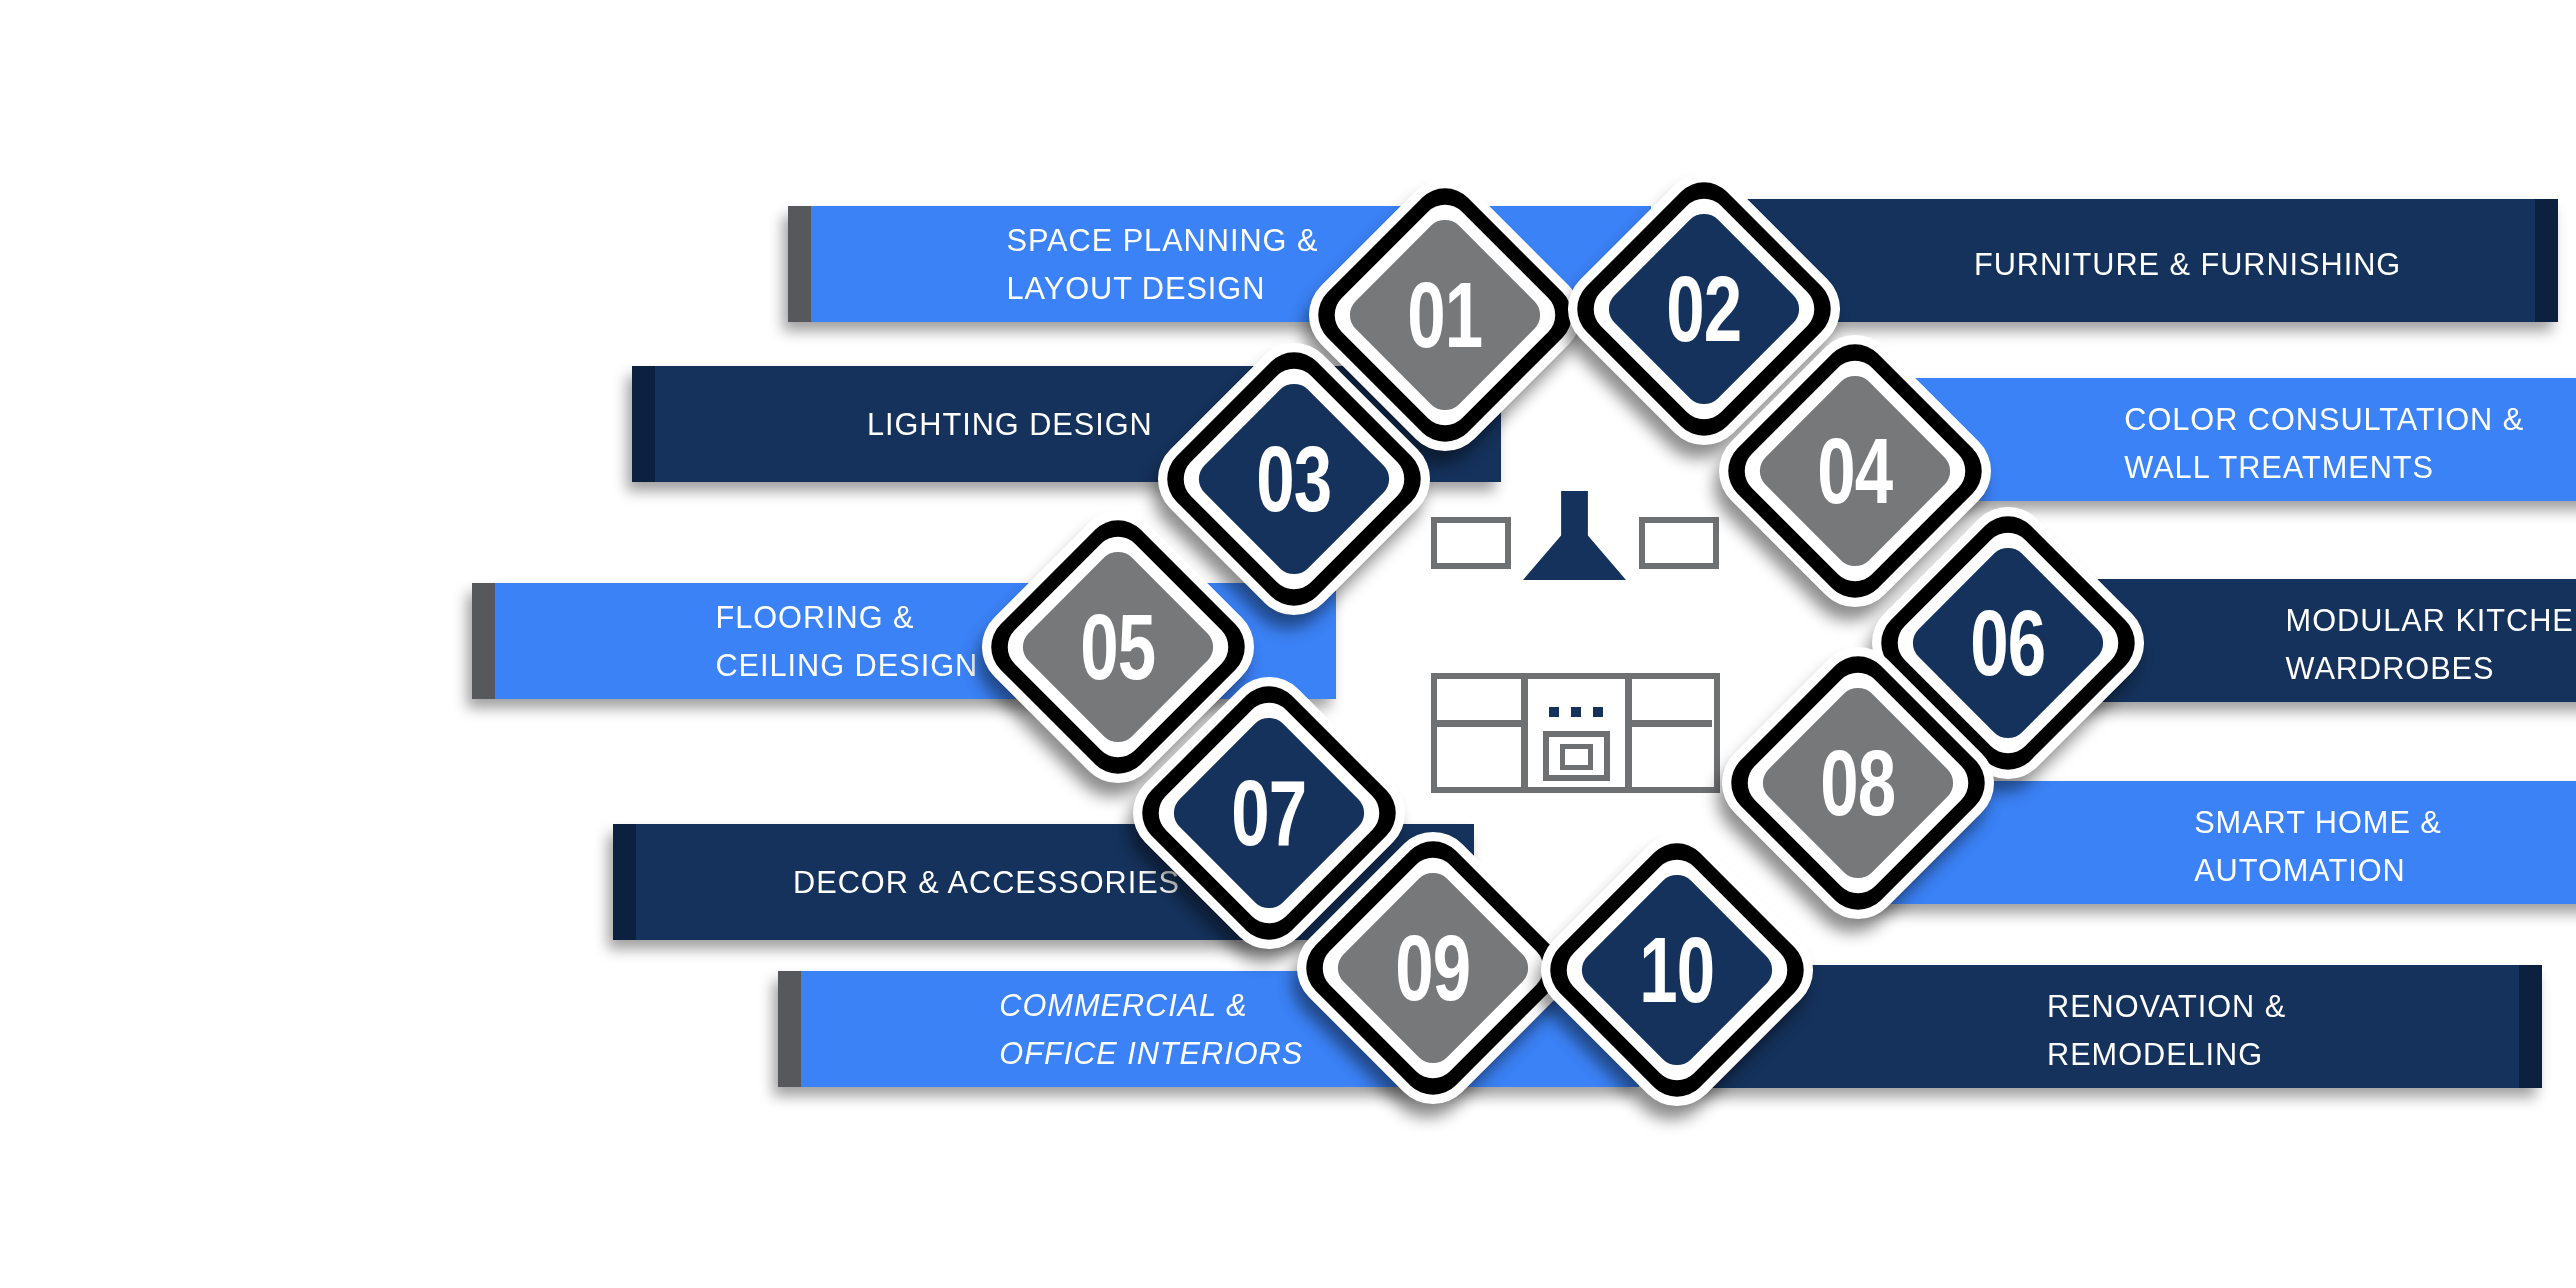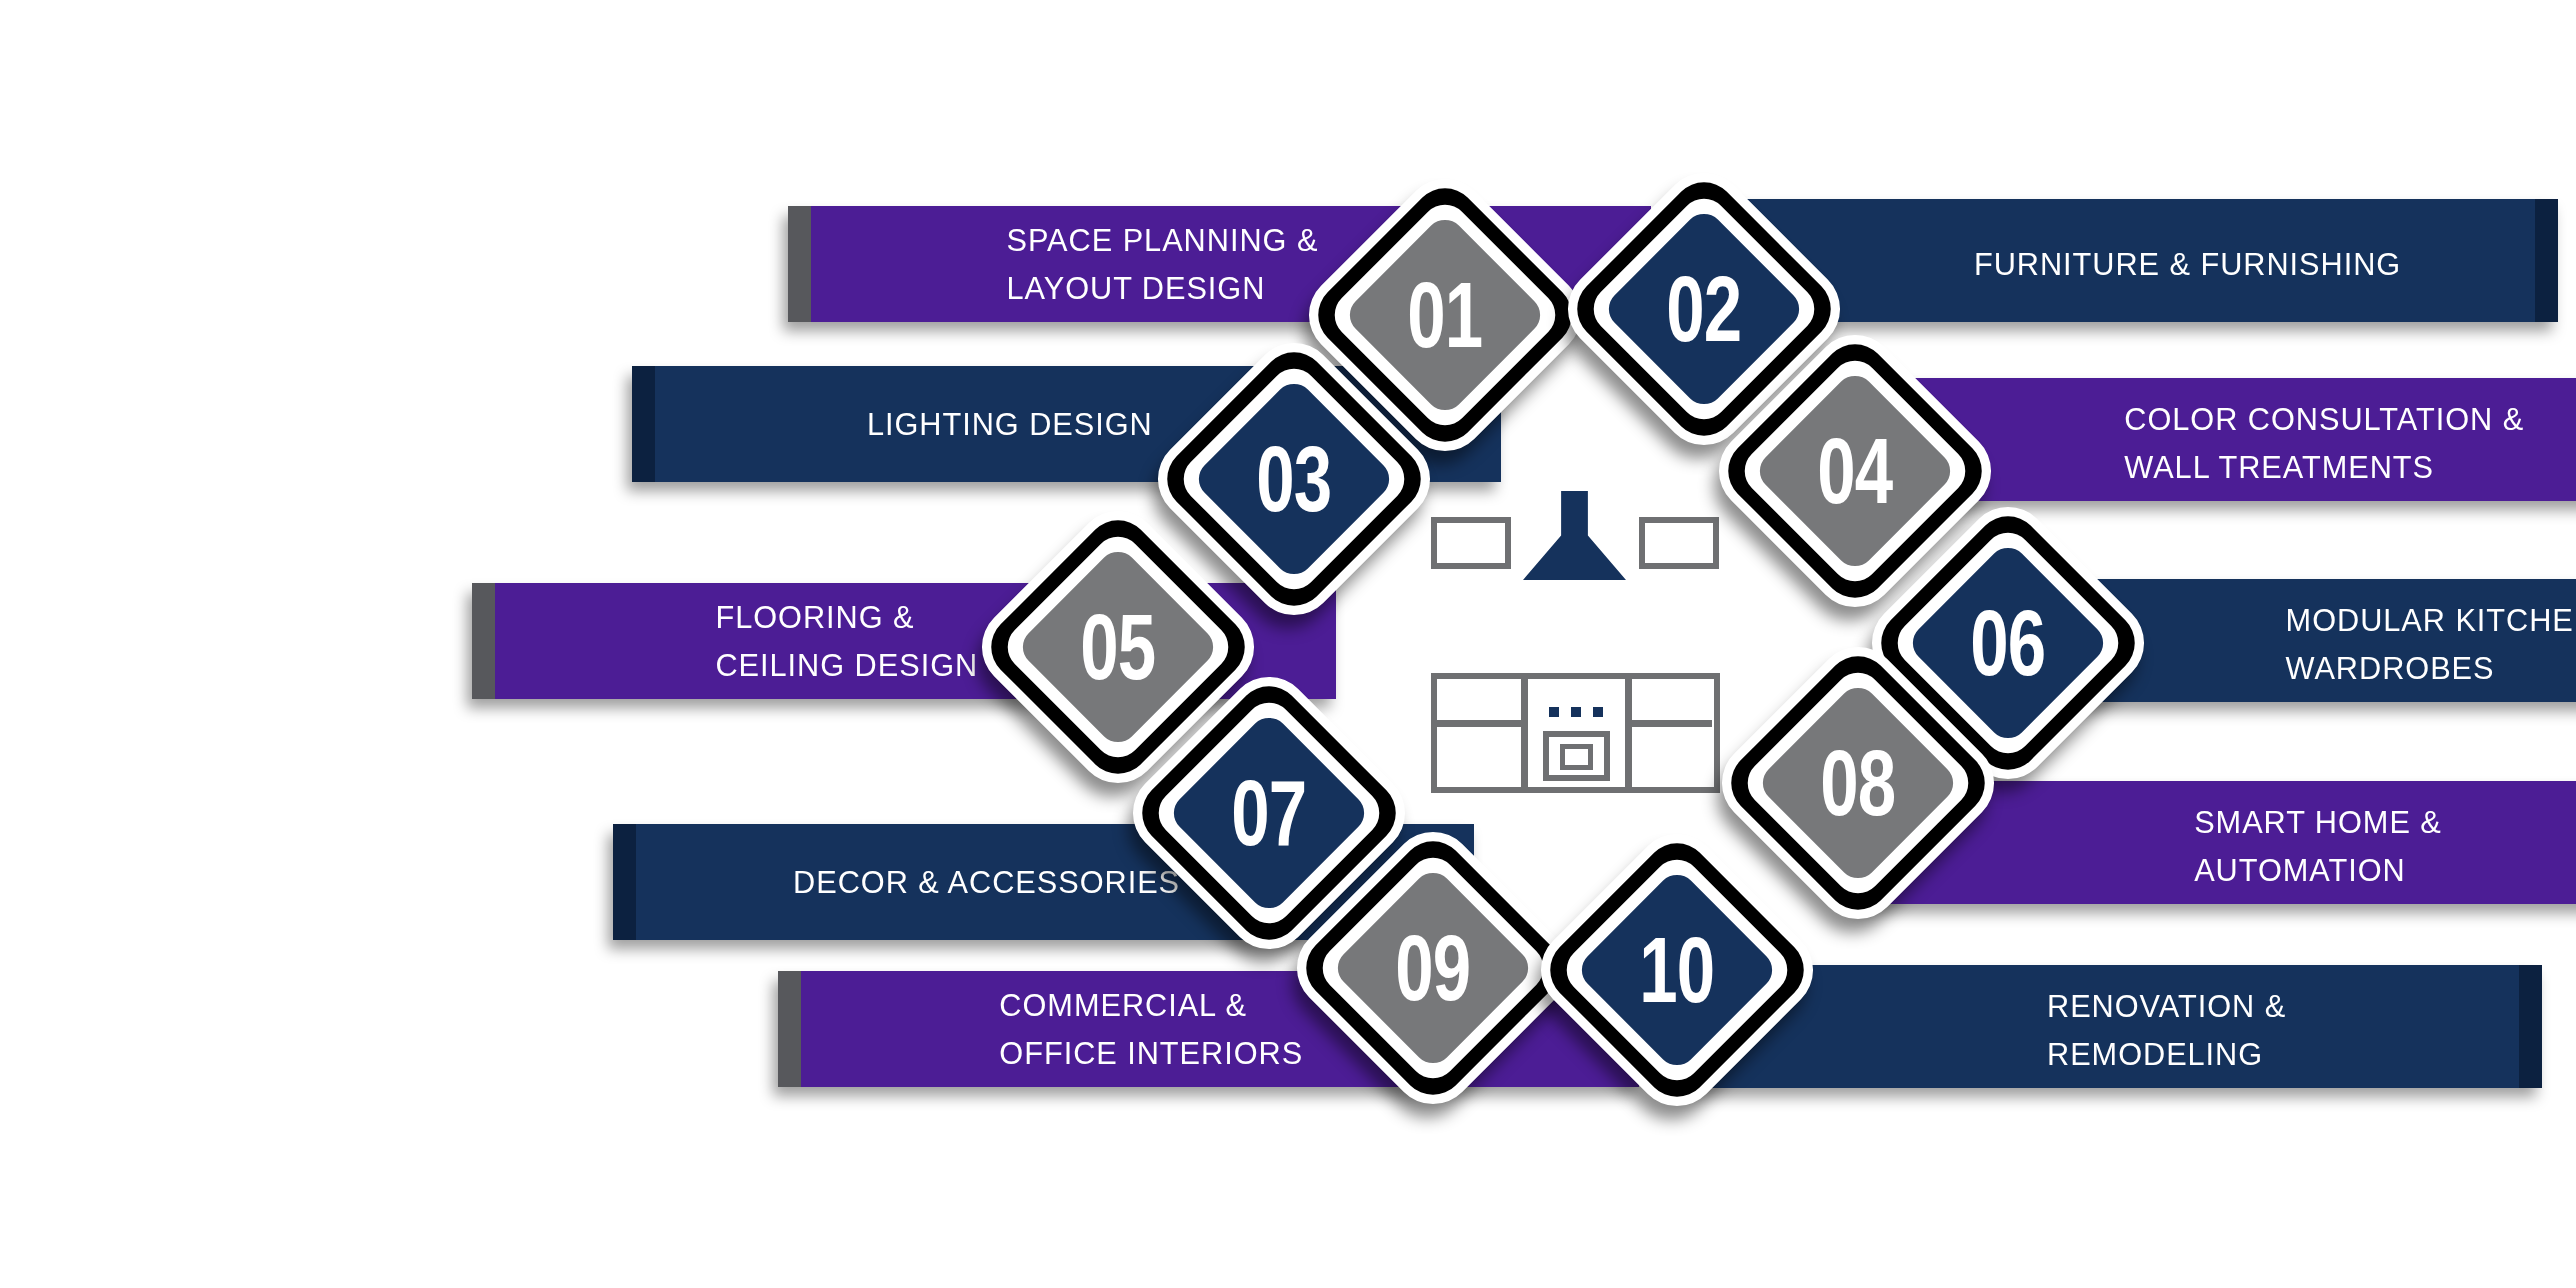--- a/index.html
+++ b/index.html
@@ -9,34 +9,34 @@
   
   .banner{position:absolute;height:116px;display:flex;align-items:center;justify-content:center;
           color:#ffffff;z-index:1;box-shadow:-5.2px 10.3px 13.4px rgba(0,0,0,.38);}
   .banner .label{display:block;white-space:pre-line;font-size:32px;line-height:1.5;
                  letter-spacing:1px;font-weight:400;text-align:left;transform:scaleX(.96);}
   .banner::before{content:"";position:absolute;top:0;bottom:0;width:23px;}
   .banner.left{padding:0 160px 0 46px;}
   .banner.right{padding:7px 46px 0 160px;}
   .banner.left::before{left:0;}
   .banner.right::before{right:0;}
-  .banner.gray{background:#4c1d95;}
+  .banner.gray{background:#3b82f6;}
   .banner.gray::before{background:#57585c;}
   .banner.navy{background:#15325c;}
   .banner.navy::before{background:#0c2140;}
 
   .b1{left:788px;top:206px;width:657px;}
   .b2{left:1704px;top:199px;width:648px;}
   .b3{left:632px;top:366px;width:663px;justify-content:center;}
   .b4{left:1855px;top:378px;width:618px;}
   .b5{left:472px; top:583px;width:658px;}
   .b6{left:2008px;top:579px;width:599px;}
   .b7{left:613px;top:824px;width:655px;}
   .b8{left:1858px;top:781px;width:600px;}
-  .b9{left:778px;top:971px;width:655px;}
+  .b9{left:778px;top:971px;width:655px;font-style:italic;}
   .b10{left:1677px;top:965px;width:659px;}
 
   
   .diamond{position:absolute;width:198px;height:198px;transform:rotate(45deg);z-index:2;}
   .d-black{position:absolute;inset:0;background:#000000;border-radius:32px;
            box-shadow:0 0 0 9.3px #ffffff, 6.2px 14.4px 15.5px 8.2px rgba(0,0,0,.45);}
   .d-white{position:absolute;inset:14.4px;background:#ffffff;border-radius:24px;}
   .d-fill{position:absolute;inset:12px;border-radius:19.6px;display:flex;align-items:center;justify-content:center;}
   .diamond.gray .d-fill{background:#77787a;}
   .diamond.navy .d-fill{background:#15325c;}

